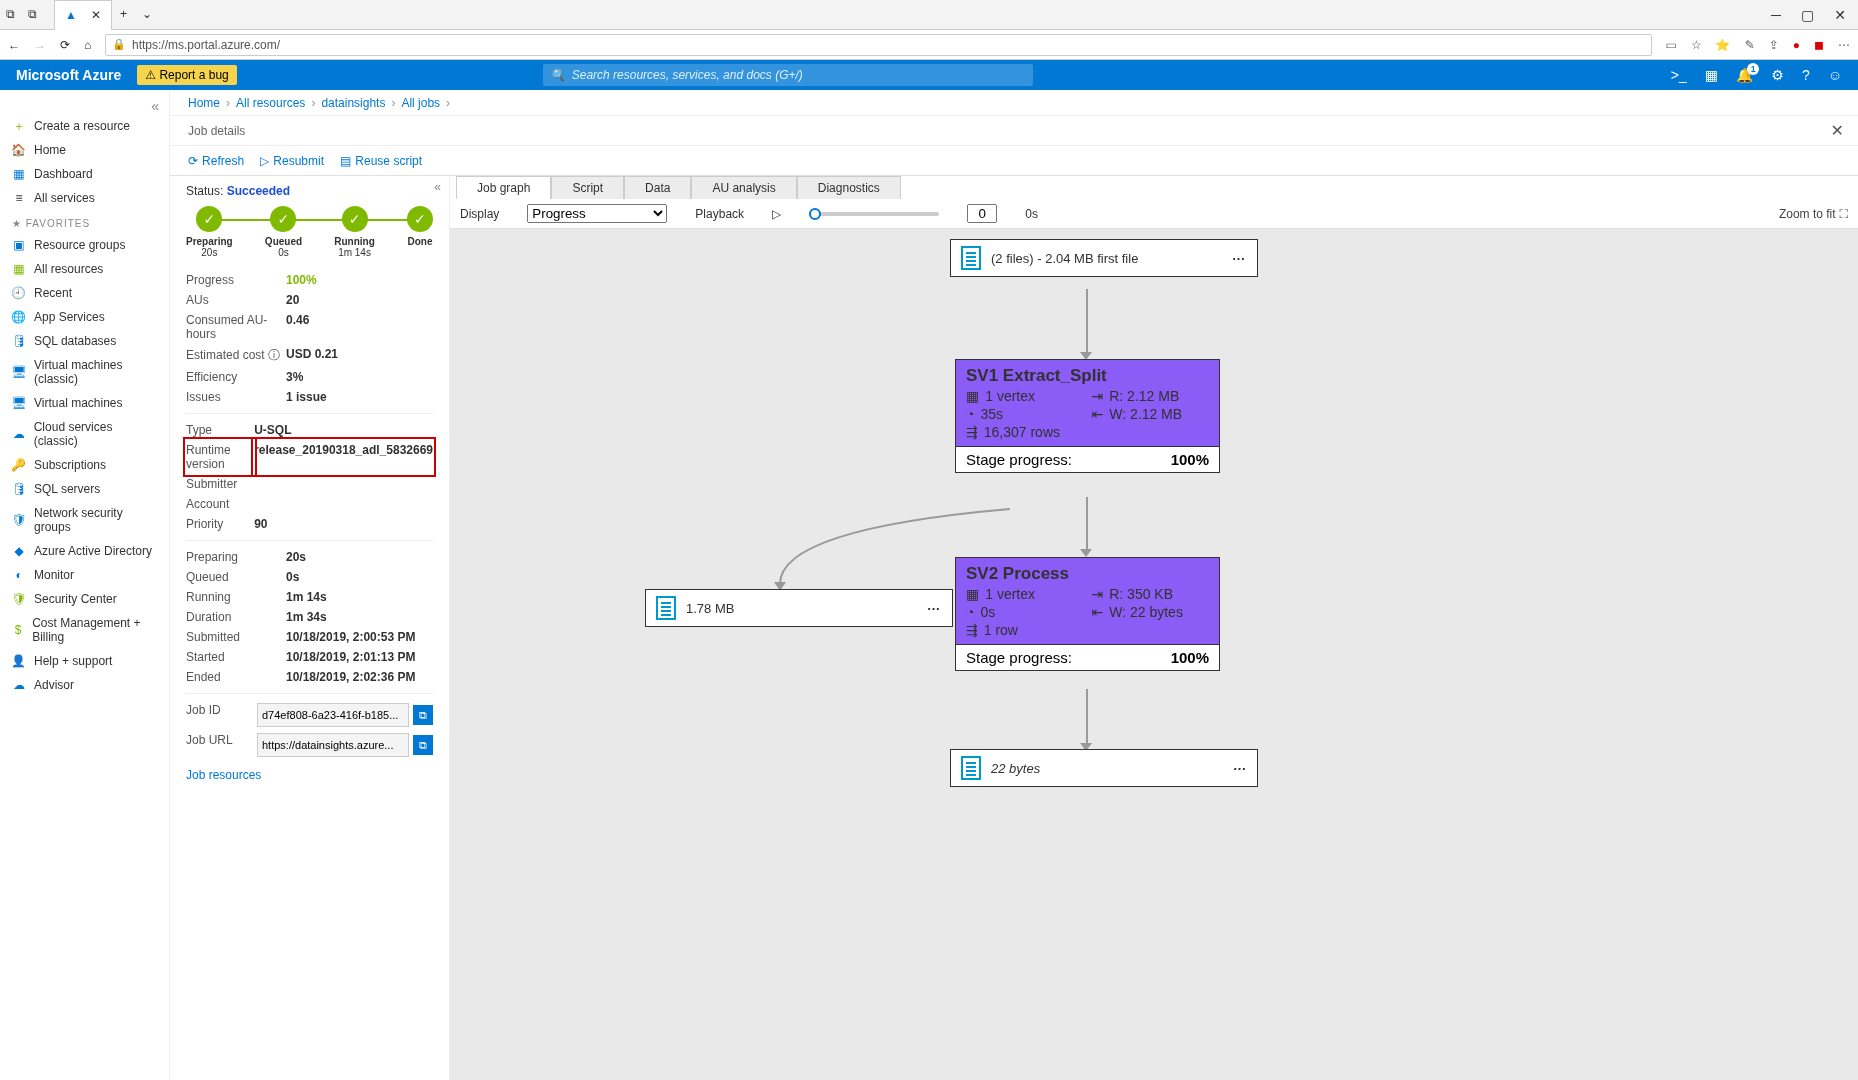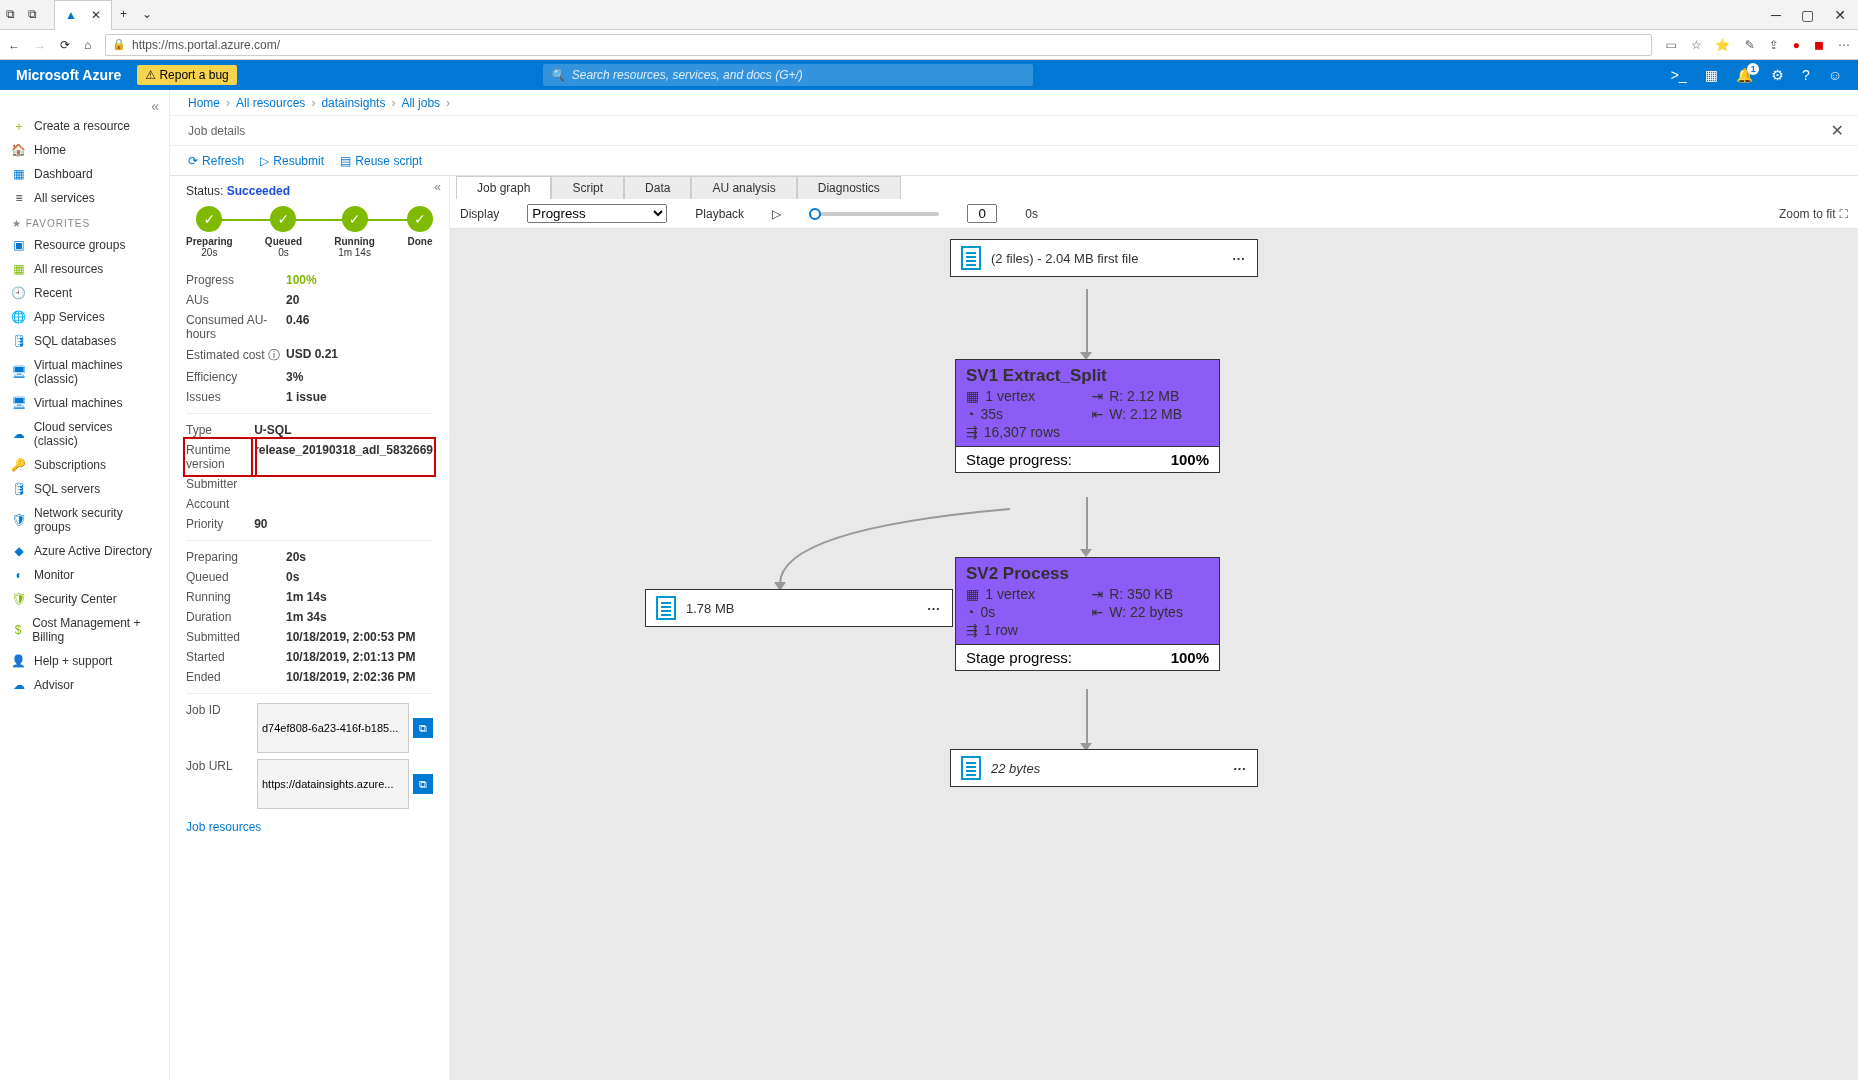--- a/index.html
+++ b/index.html
@@ -54,21 +54,21 @@
 .stages-line { position: relative; }
 .stages-line::before { content: ""; position: absolute; top: 13px; left: 20px; right: 20px; height: 2px; background: #7fba00; z-index: -1;}
 
 table.kv { width: 100%; border-collapse: collapse; }
 table.kv td { padding: 3px 0; vertical-align: top; }
 table.kv td.k { color: #555; width: 100px; }
 table.kv td.v { font-weight: 600; }
 hr.sep { border: none; border-top: 1px solid #eee; margin: 6px 0; }
 .highlight-row td { outline: 2px solid #c00; outline-offset: 1px; }
 .boxval { display: flex; align-items: center; gap: 4px; }
-.boxval input { flex: 1; font-size: 11px; padding: 18px 4px; border: 1px solid #ccc; background: #f4f4f4;}
+.boxval input { flex: 1; font-size: 11px; padding: 5px 4px; border: 1px solid #ccc; background: #f4f4f4;}
 .copybtn { width: 20px; height: 20px; background: #0078d4; color: #fff; display: flex; align-items: center; justify-content: center; font-size: 11px; }
 a.link { color: #0078d4; text-decoration: none; display: inline-block; margin-top: 8px;}
 
 
 .graph-pane { flex: 1; display: flex; flex-direction: column; background: #f6f6f6; }
 .tabs { display: flex; gap: 0; background: #fff; padding-left: 6px; }
 .tab2 { padding: 4px 20px; border: 1px solid #ccc; border-bottom: none; background: #ececec; font-size: 12px; }
 .tab2.active { background: #fff; }
 .graph-toolbar { height: 30px; display: flex; align-items: center; gap: 28px; padding: 0 10px; background: #fff; border-bottom: 1px solid #e1e1e1; font-size: 12px;}
 .graph-toolbar select { width: 140px; }

